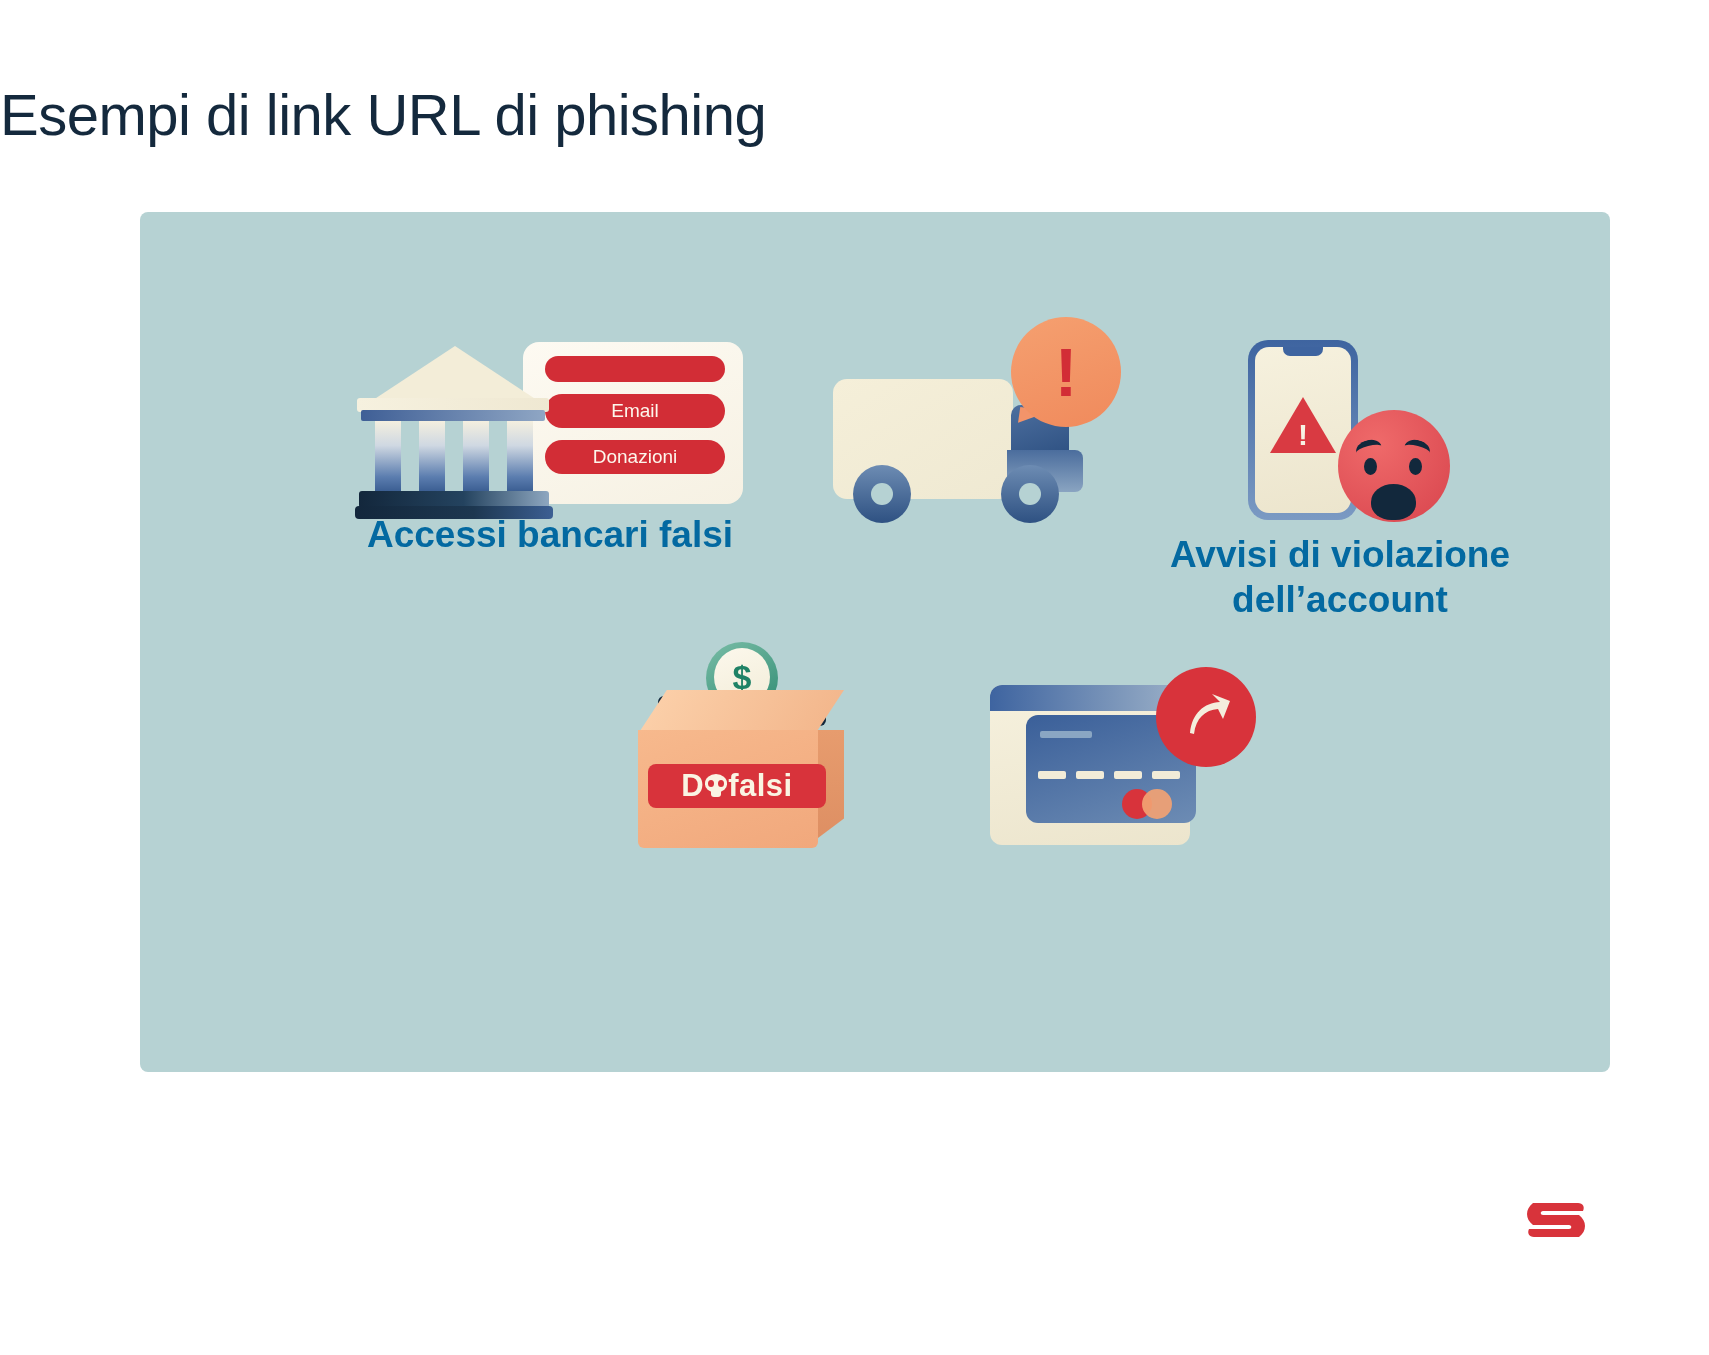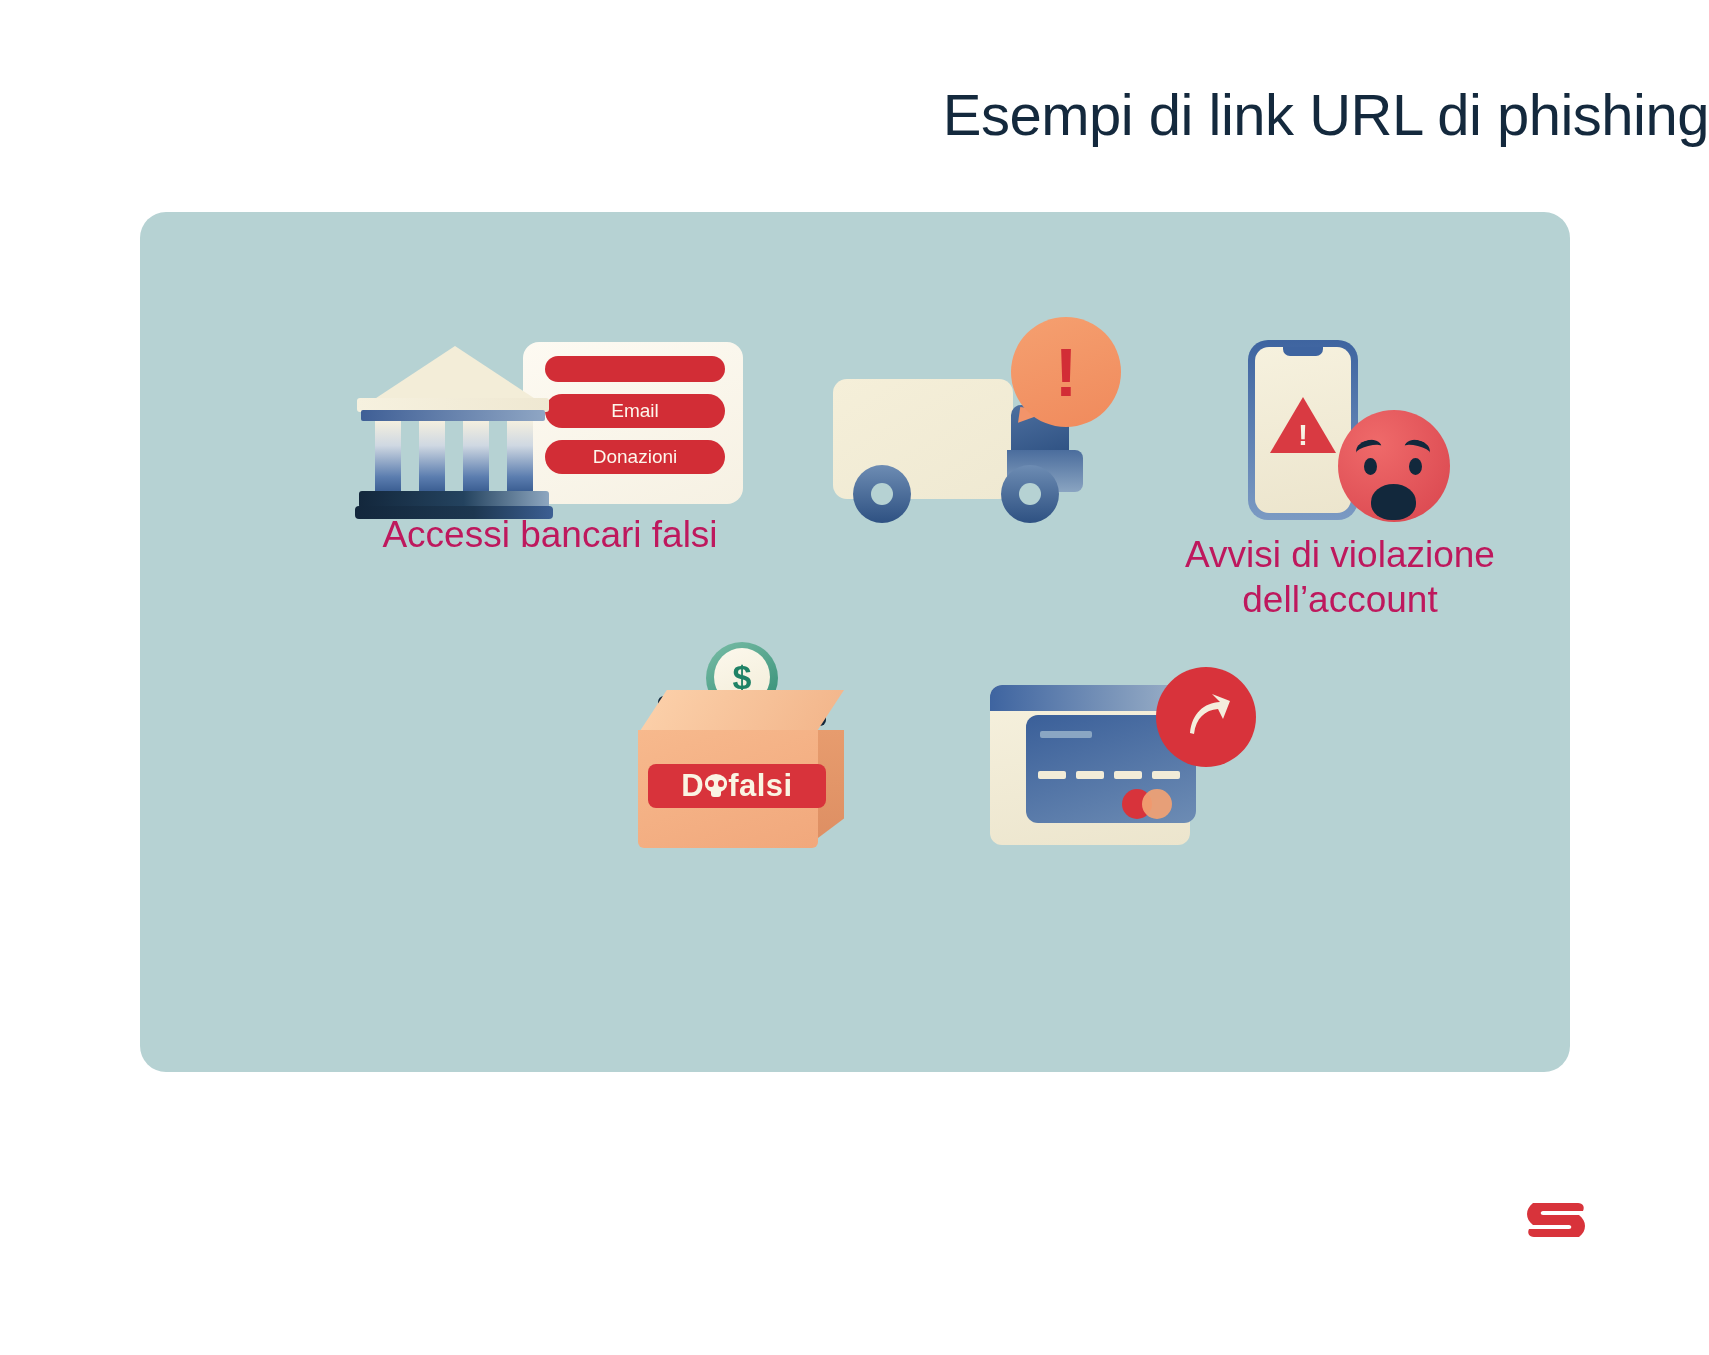--- a/index.html
+++ b/index.html
@@ -8,44 +8,45 @@
     background:#ffffff;
     font-family:"Liberation Sans",sans-serif;
     overflow:hidden;
     position:relative;
   }
   .page{position:relative;width:1709px;height:1355px;}
 
   
   .title{
     position:absolute;top:82px;left:0;width:1709px;
-    text-align:right;
+    text-align:left;
     font-size:58px;
     font-weight:400;
     letter-spacing:-0.5px;
     color:#14293d;
     line-height:1.15;
   }
 
   
   .panel{
     position:absolute;
     left:140px;top:212px;
     width:1430px;height:860px;
     background:#b6d2d3;
-    border-radius:26px;
+    border-radius:8px;
+    padding-left:40px;
   }
 
   
   .item{position:absolute;text-align:center;}
   .item .caption{
-    color:#be185d;
+    color:#0369a1;
     font-size:37px;
     line-height:1.22;
-    font-weight:400;
+    font-weight:700;
     white-space:pre-line;
   }
   .art{position:relative;margin:0 auto;}
 
   
   #item-bank{left:160px;top:120px;width:500px;}
   #item-delivery{left:655px;top:105px;width:370px;}
   #item-breach{left:990px;top:120px;width:420px;}
   #item-donation{left:380px;top:430px;width:440px;}
   #item-payment{left:740px;top:455px;width:500px;}

